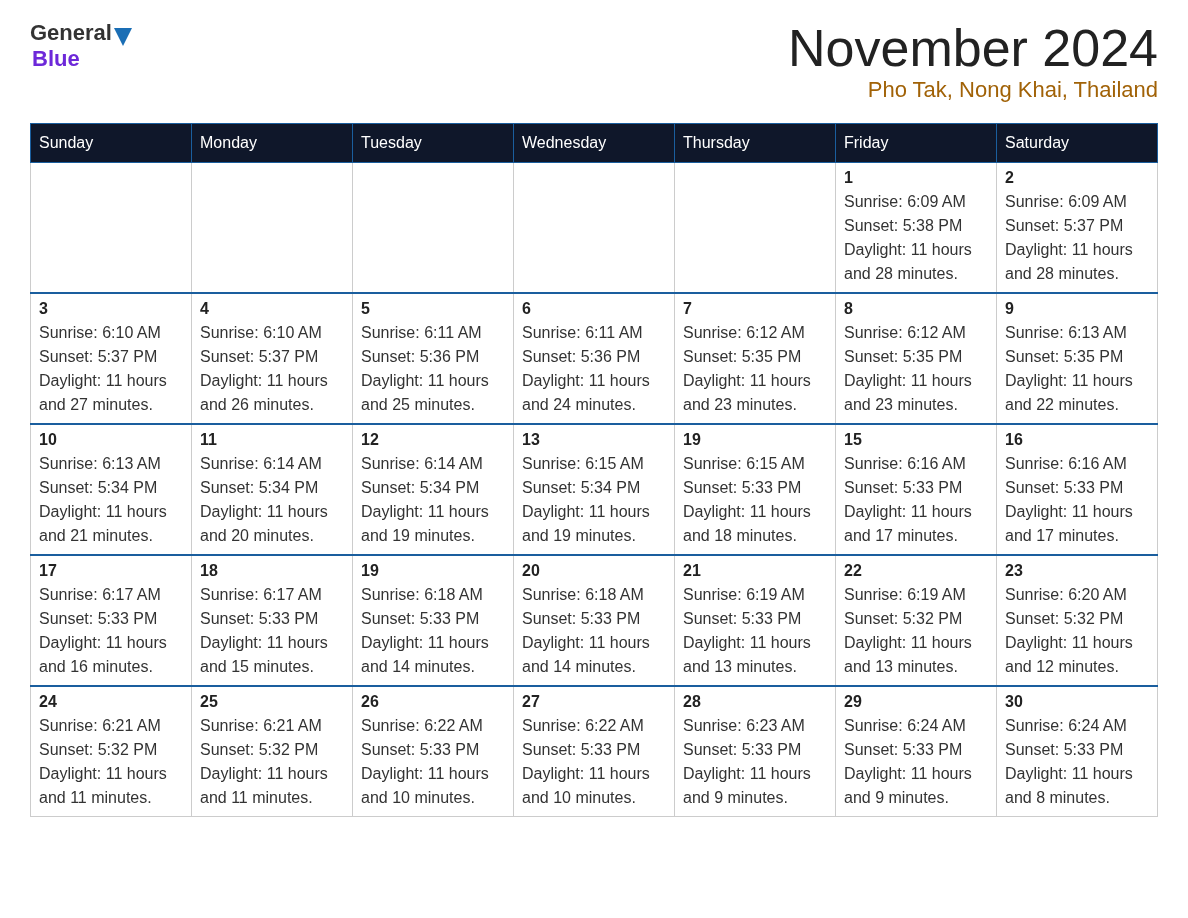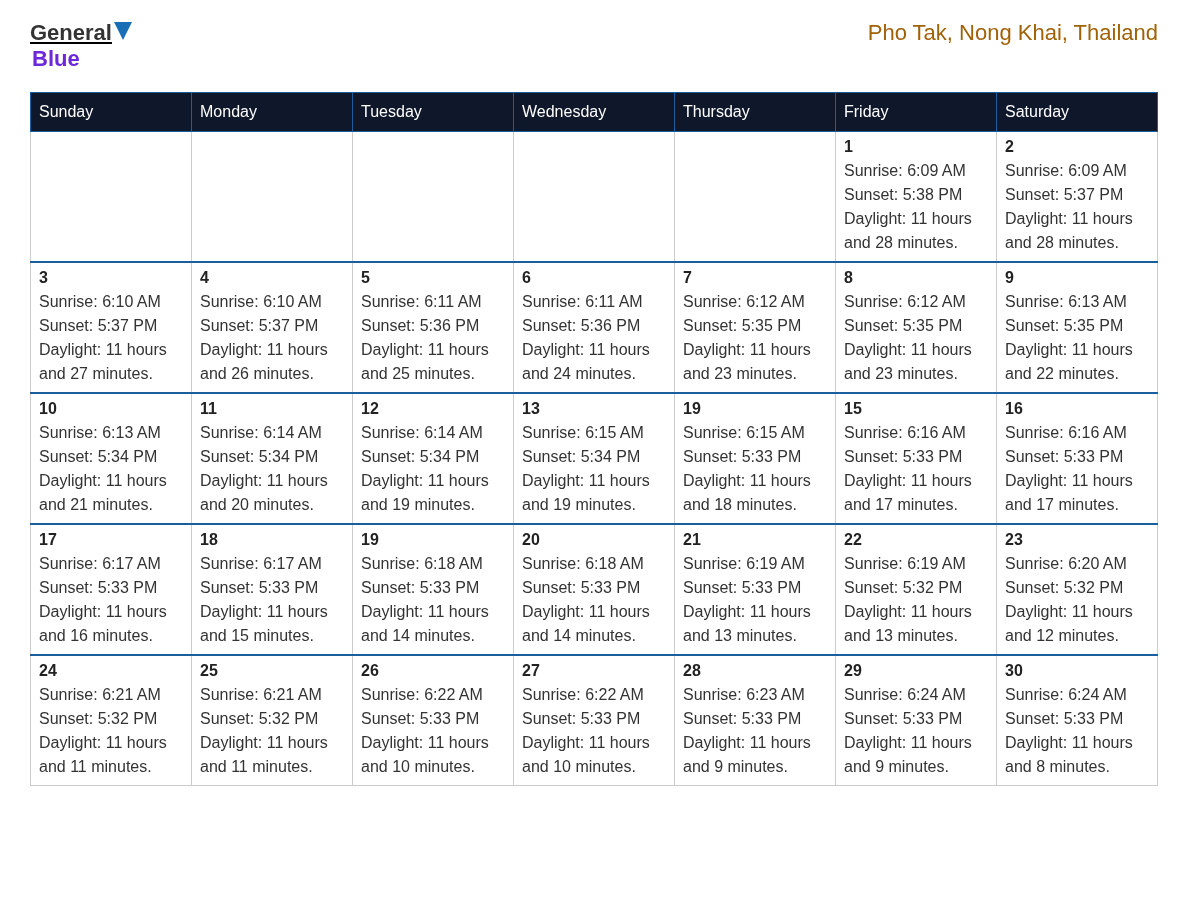--- a/index.html
+++ b/index.html
@@ -16,22 +16,21 @@
       align-items: flex-start;
       margin-bottom: 20px;
     }
     .logo-wrapper {
       display: flex;
       flex-direction: column;
       align-items: flex-start;
     }
     .logo-line1 {
       display: flex;
-      align-items: flex-start;
-      text-decoration: underline;
+      align-items: flex-end;
     }
     .title-block {
       text-align: right;
     }
     .month-title {
       font-size: 52px;
       font-weight: normal;
       color: #222;
       line-height: 1.1;
     }
@@ -89,20 +88,21 @@
       <span style="font-size:22px;font-weight:bold;color:#333;">General</span>
       <svg width="18" height="18" viewBox="0 0 18 18" style="margin-left:2px;margin-top:2px;">
         <polygon points="0,0 18,0 9,18" fill="#1a6eb5"></polygon>
       </svg>
     </div>
     <div>
       <span style="font-size:22px;font-weight:bold;color:#6d28d9;margin-left:2px;">Blue</span>
     </div>
   </div>
   <div class="title-block">
+    <div class="month-title">November 2024</div>
     <div class="location-title">Pho Tak, Nong Khai, Thailand</div>
   </div>
 </div>
 
 <table class="calendar-table">
   <thead>
     <tr>
     <th>Sunday</th>
         <th>Monday</th>
         <th>Tuesday</th>

